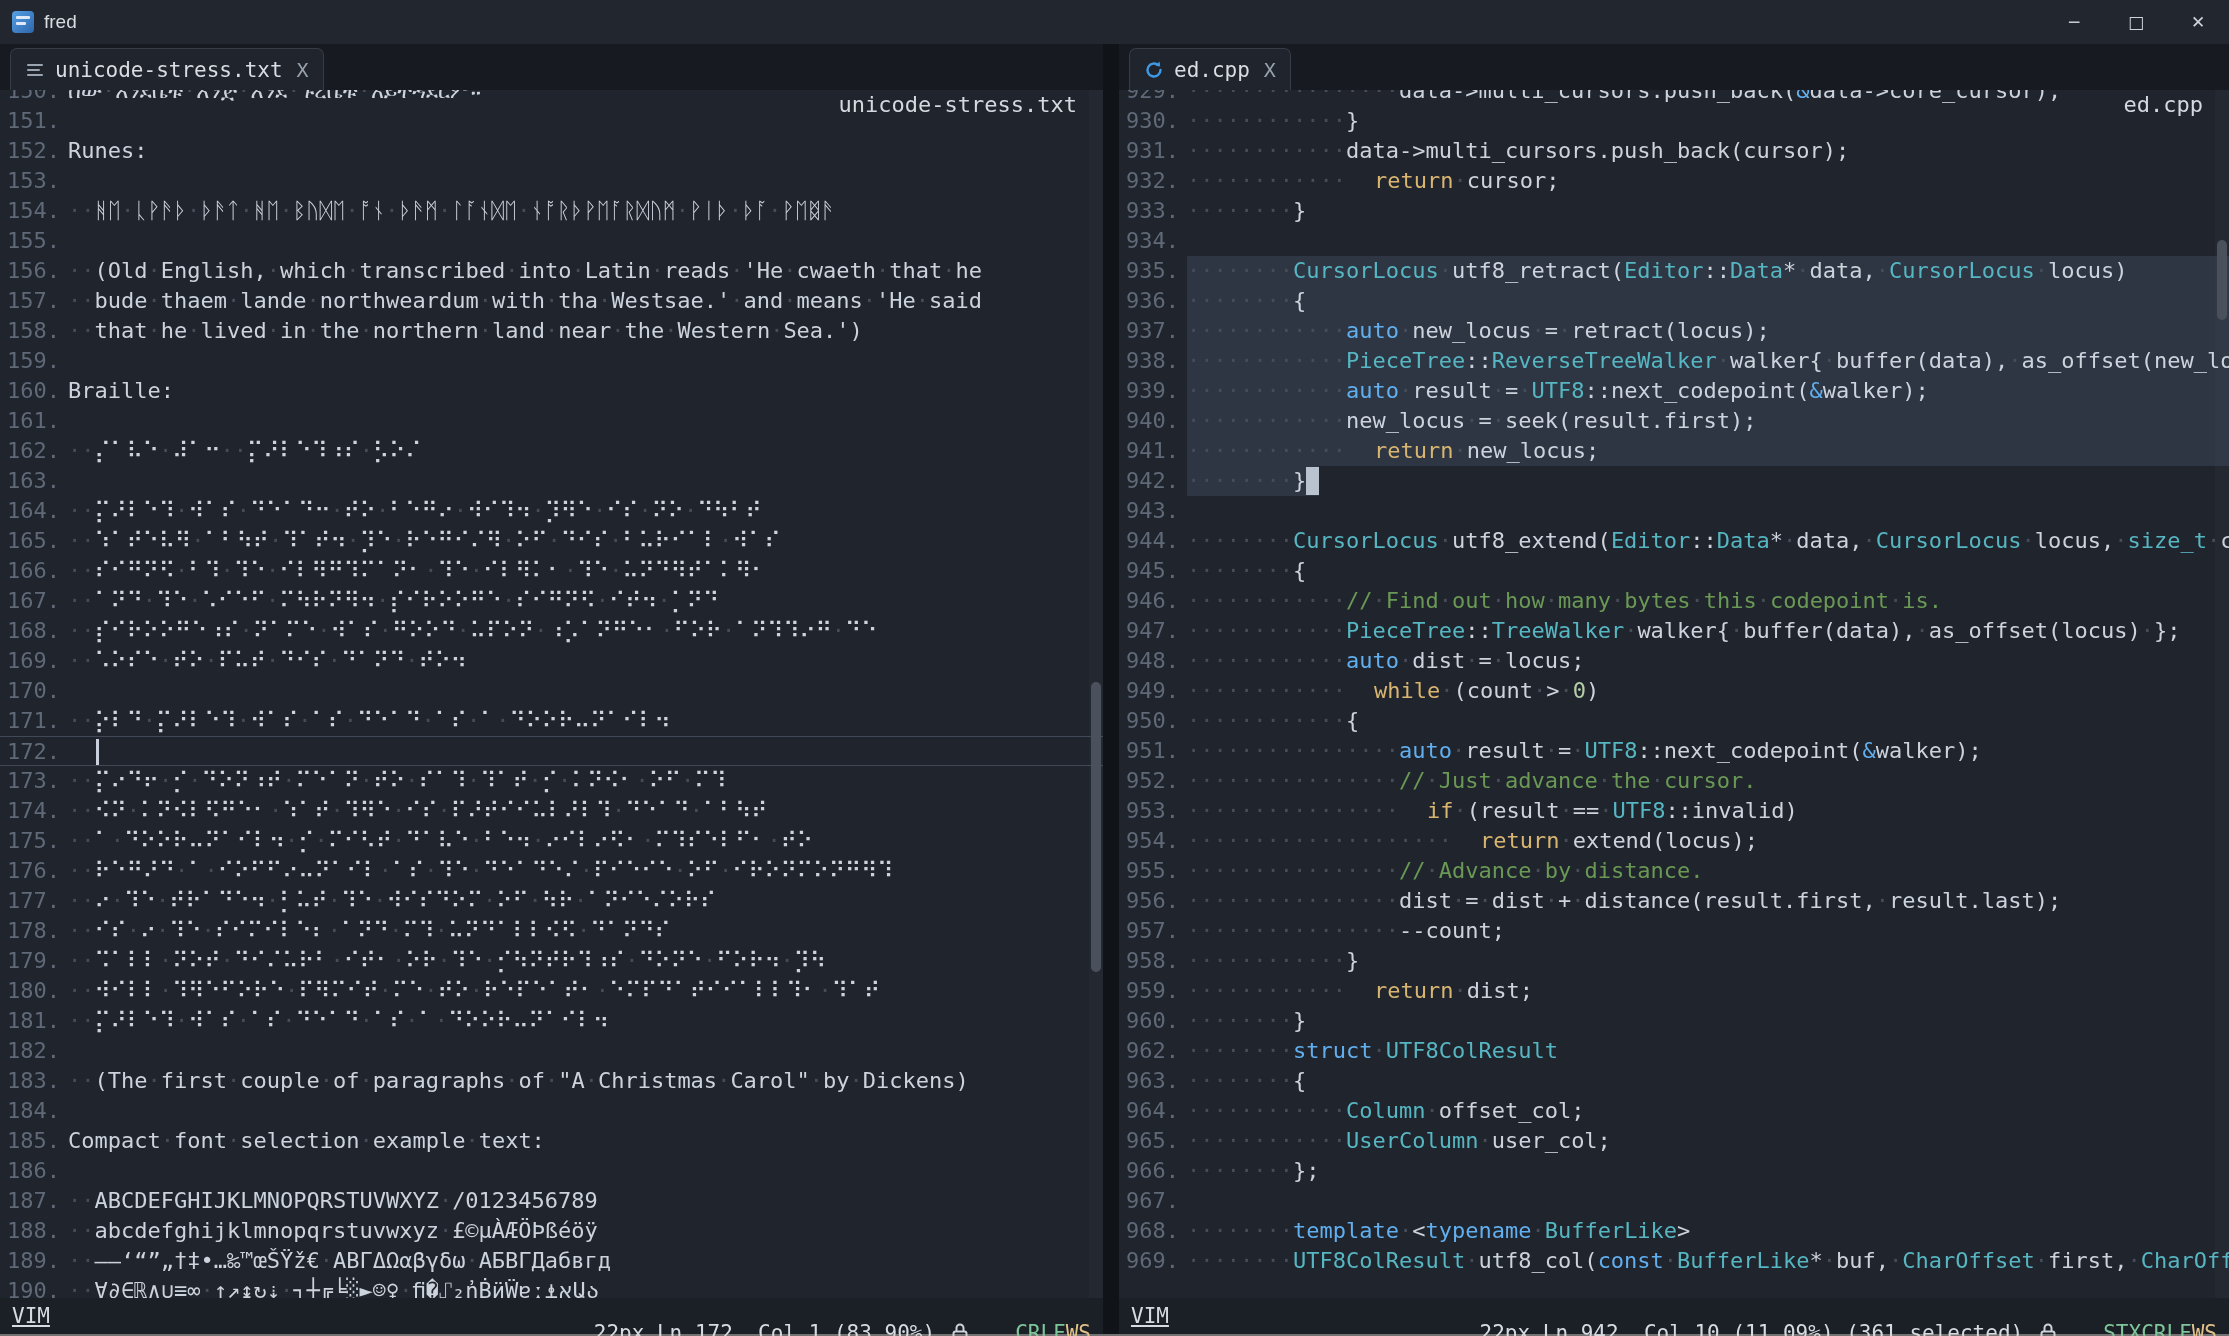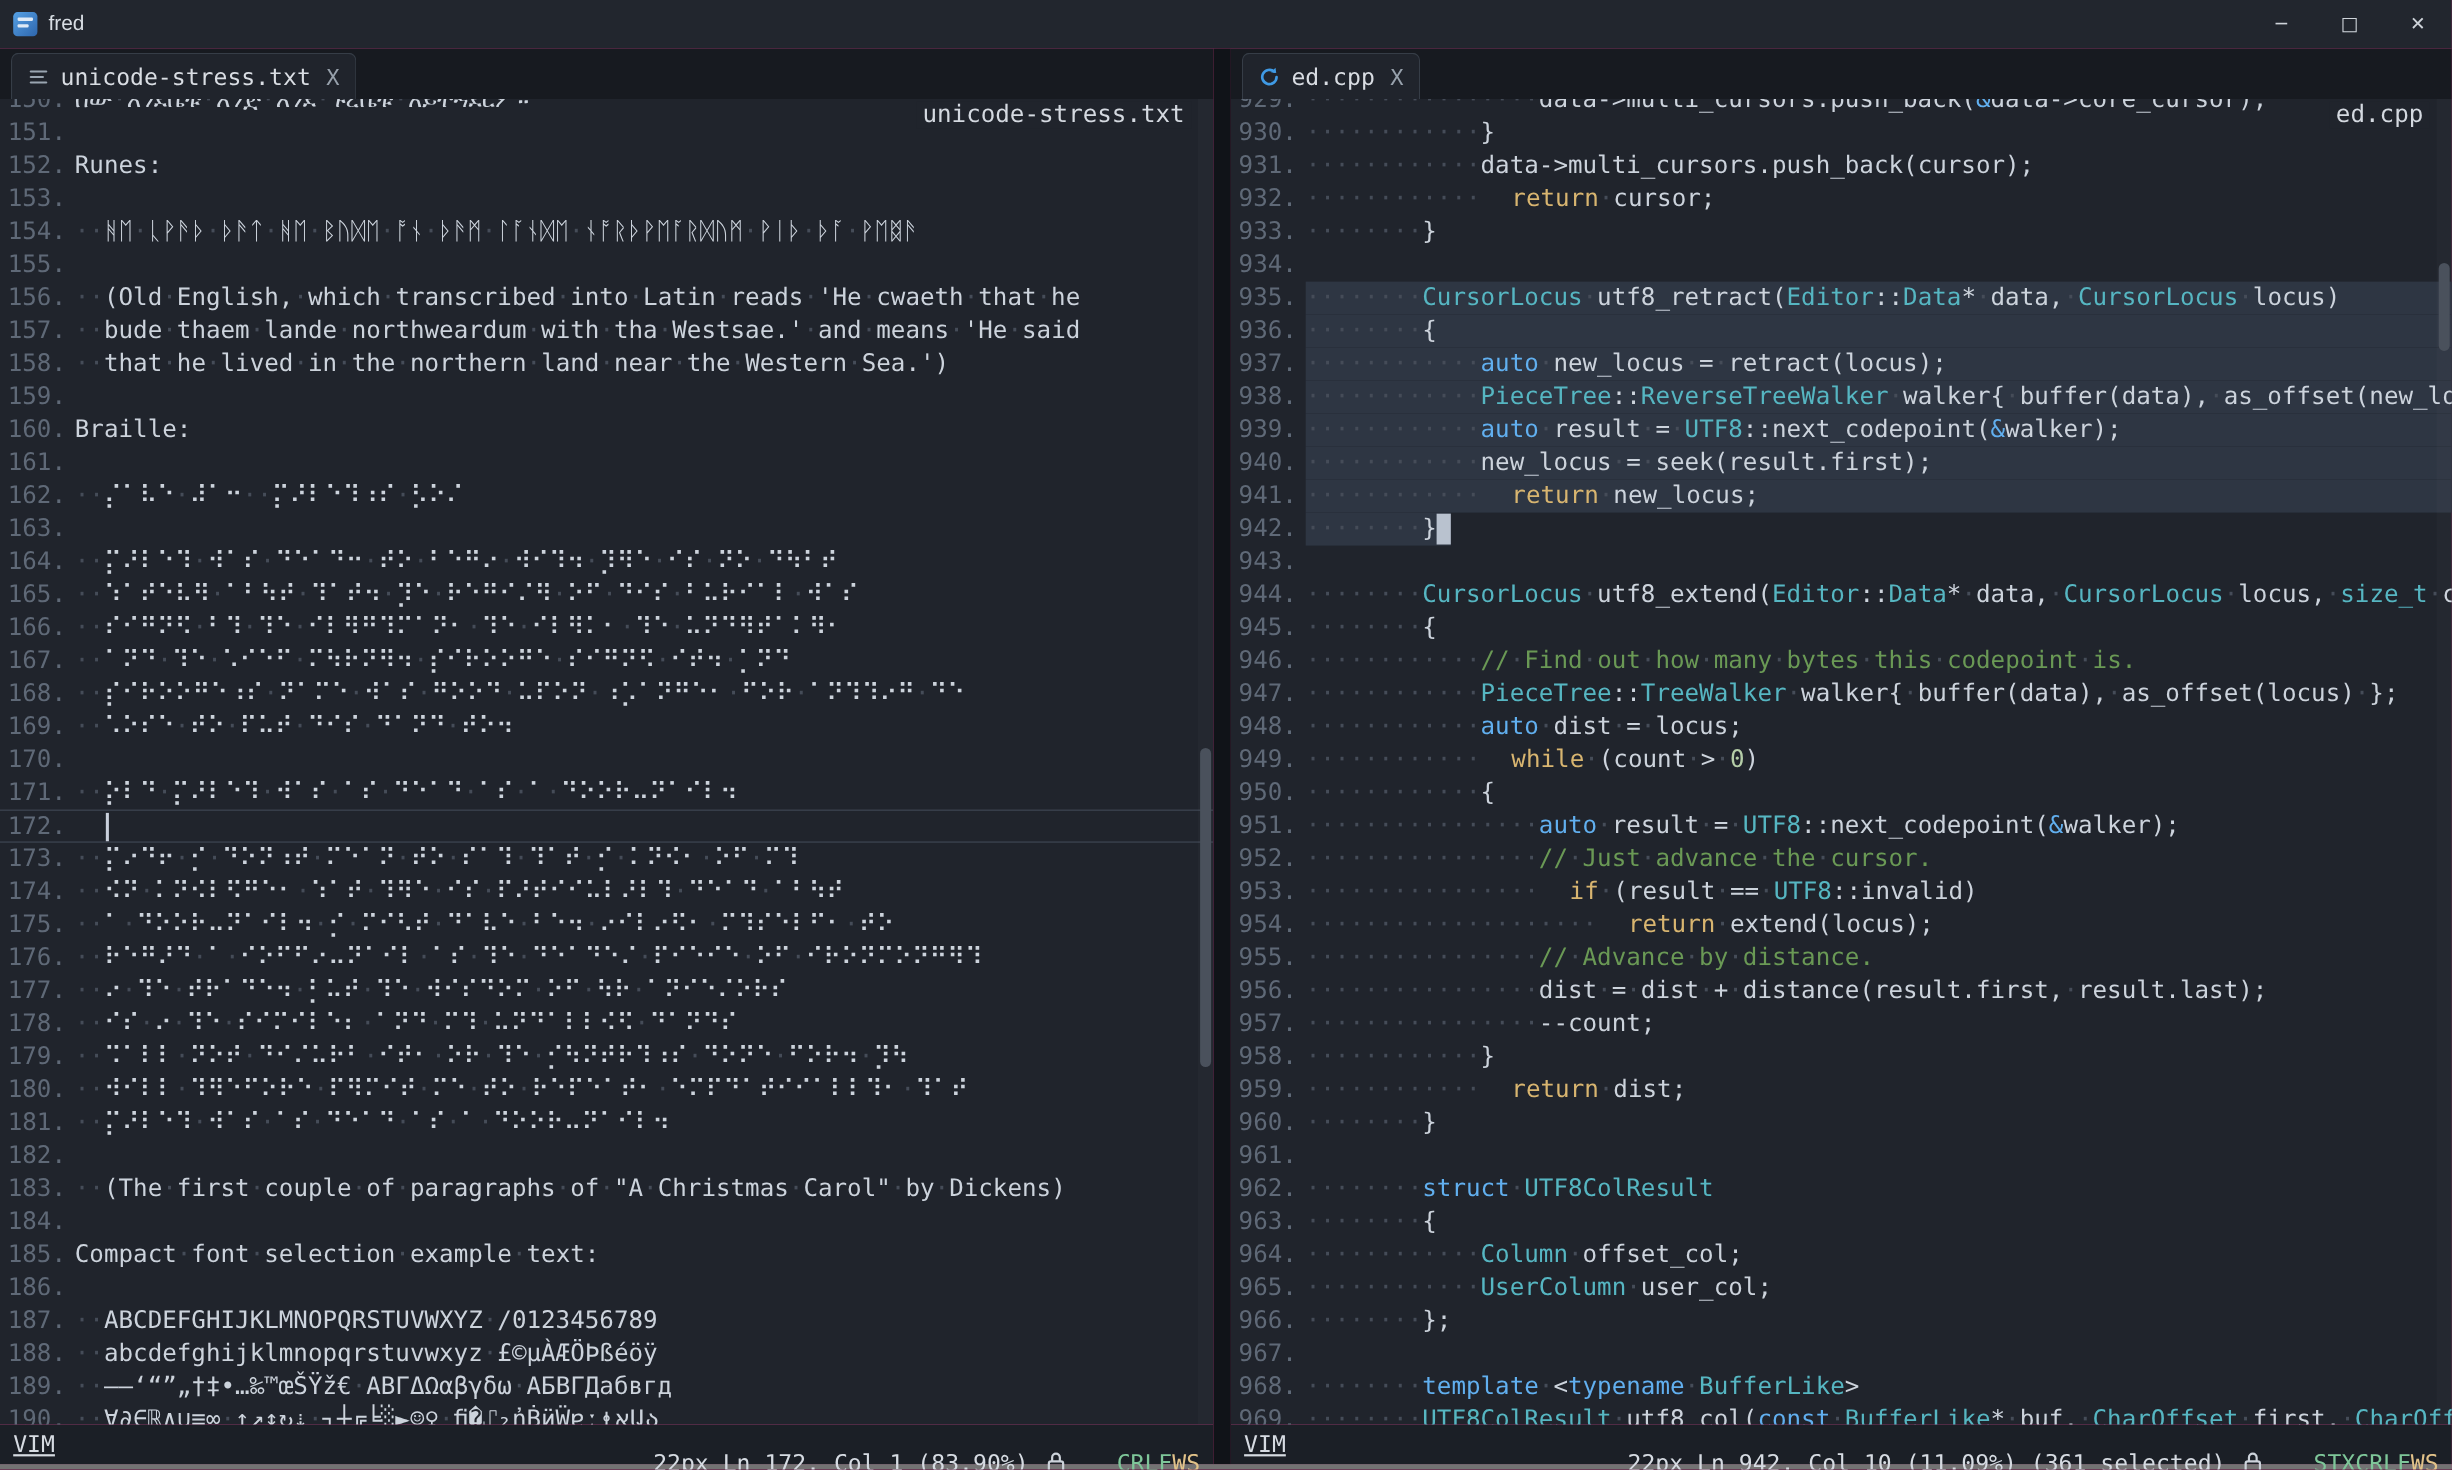--- a/index.html
+++ b/index.html
@@ -1,20 +1,20 @@
 <!DOCTYPE html>
 <html><head>
 <meta charset="utf-8">
 <style>
   * { margin:0; padding:0; box-sizing:border-box; }
   html,body { width:2229px; height:1336px; overflow:hidden; background:#101318; }
   body { font-family:"DejaVu Sans Mono","DejaVu Sans",monospace; font-size:22px; color:#ccd3dc; }
 
   .window { position:relative; width:2229px; height:1336px; display:flex; flex-direction:column;
-            background:#ec4899; border-bottom:5px solid #737373; }
+            background:#f9a8d4; border-bottom:2px solid #737373; }
 
   
   .titlebar { height:44px; background:#22262e; display:flex; align-items:center; flex:none; }
   .app-icon { width:22px; height:22px; margin:0 10px 0 12px; border-radius:4px;
               background:linear-gradient(135deg,#55a0e4,#2e66ad); position:relative; flex:none; }
   .app-icon i { position:absolute; left:4px; right:4px; height:3px; background:#dfeaf6; border-radius:1px; }
   .app-icon i:nth-child(1){ top:5px; } .app-icon i:nth-child(2){ top:11px; right:8px; }
   .window-title { font-family:"Liberation Sans",sans-serif; font-size:19px; color:#d8dde3; }
   .titlebar-spacer { flex:1; }
   .win-btn { width:62px; height:44px; display:flex; align-items:center; justify-content:center;
@@ -217,21 +217,20 @@
             <div class="row"><span class="ln">951.</span><span class="code"><span class="ws">················</span><span class="tok-k">auto</span><span class="ws">·</span><span class="tok-p">result</span><span class="ws">·</span><span class="tok-p">=</span><span class="ws">·</span><span class="tok-t">UTF8</span><span class="tok-p">::next_codepoint(</span><span class="tok-k">&amp;</span><span class="tok-p">walker);</span></span></div>
             <div class="row"><span class="ln">952.</span><span class="code"><span class="ws">················</span><span class="tok-m">//</span><span class="ws">·</span><span class="tok-m">Just</span><span class="ws">·</span><span class="tok-m">advance</span><span class="ws">·</span><span class="tok-m">the</span><span class="ws">·</span><span class="tok-m">cursor.</span></span></div>
             <div class="row"><span class="ln">953.</span><span class="code"><span class="ws">················</span><span class="tok-c">if</span><span class="ws">·</span><span class="tok-p">(result</span><span class="ws">·</span><span class="tok-p">==</span><span class="ws">·</span><span class="tok-t">UTF8</span><span class="tok-p">::invalid)</span></span></div>
             <div class="row"><span class="ln">954.</span><span class="code"><span class="ws">····················</span><span class="tok-c">return</span><span class="ws">·</span><span class="tok-p">extend(locus);</span></span></div>
             <div class="row"><span class="ln">955.</span><span class="code"><span class="ws">················</span><span class="tok-m">//</span><span class="ws">·</span><span class="tok-m">Advance</span><span class="ws">·</span><span class="tok-m">by</span><span class="ws">·</span><span class="tok-m">distance.</span></span></div>
             <div class="row"><span class="ln">956.</span><span class="code"><span class="ws">················</span><span class="tok-p">dist</span><span class="ws">·</span><span class="tok-p">=</span><span class="ws">·</span><span class="tok-p">dist</span><span class="ws">·</span><span class="tok-p">+</span><span class="ws">·</span><span class="tok-p">distance(result.first,</span><span class="ws">·</span><span class="tok-p">result.last);</span></span></div>
             <div class="row"><span class="ln">957.</span><span class="code"><span class="ws">················</span><span class="tok-p">--count;</span></span></div>
             <div class="row"><span class="ln">958.</span><span class="code"><span class="ws">············</span><span class="tok-p">}</span></span></div>
             <div class="row"><span class="ln">959.</span><span class="code"><span class="ws">············</span><span class="tok-c">return</span><span class="ws">·</span><span class="tok-p">dist;</span></span></div>
             <div class="row"><span class="ln">960.</span><span class="code"><span class="ws">········</span><span class="tok-p">}</span></span></div>
-            <div class="row"><span class="ln">961.</span><span class="code"></span></div>
             <div class="row"><span class="ln">962.</span><span class="code"><span class="ws">········</span><span class="tok-k">struct</span><span class="ws">·</span><span class="tok-t">UTF8ColResult</span></span></div>
             <div class="row"><span class="ln">963.</span><span class="code"><span class="ws">········</span><span class="tok-p">{</span></span></div>
             <div class="row"><span class="ln">964.</span><span class="code"><span class="ws">············</span><span class="tok-t">Column</span><span class="ws">·</span><span class="tok-p">offset_col;</span></span></div>
             <div class="row"><span class="ln">965.</span><span class="code"><span class="ws">············</span><span class="tok-t">UserColumn</span><span class="ws">·</span><span class="tok-p">user_col;</span></span></div>
             <div class="row"><span class="ln">966.</span><span class="code"><span class="ws">········</span><span class="tok-p">};</span></span></div>
             <div class="row"><span class="ln">967.</span><span class="code"></span></div>
             <div class="row"><span class="ln">968.</span><span class="code"><span class="ws">········</span><span class="tok-k">template</span><span class="ws">·</span><span class="tok-p">&lt;</span><span class="tok-k">typename</span><span class="ws">·</span><span class="tok-t">BufferLike</span><span class="tok-p">&gt;</span></span></div>
             <div class="row"><span class="ln">969.</span><span class="code"><span class="ws">········</span><span class="tok-t">UTF8ColResult</span><span class="ws">·</span><span class="tok-p">utf8_col(</span><span class="tok-k">const</span><span class="ws">·</span><span class="tok-t">BufferLike</span><span class="tok-p">*</span><span class="ws">·</span><span class="tok-p">buf,</span><span class="ws">·</span><span class="tok-t">CharOffset</span><span class="ws">·</span><span class="tok-p">first,</span><span class="ws">·</span><span class="tok-t">CharOffset</span></span></div>
           </div>
         <div class="sb">

